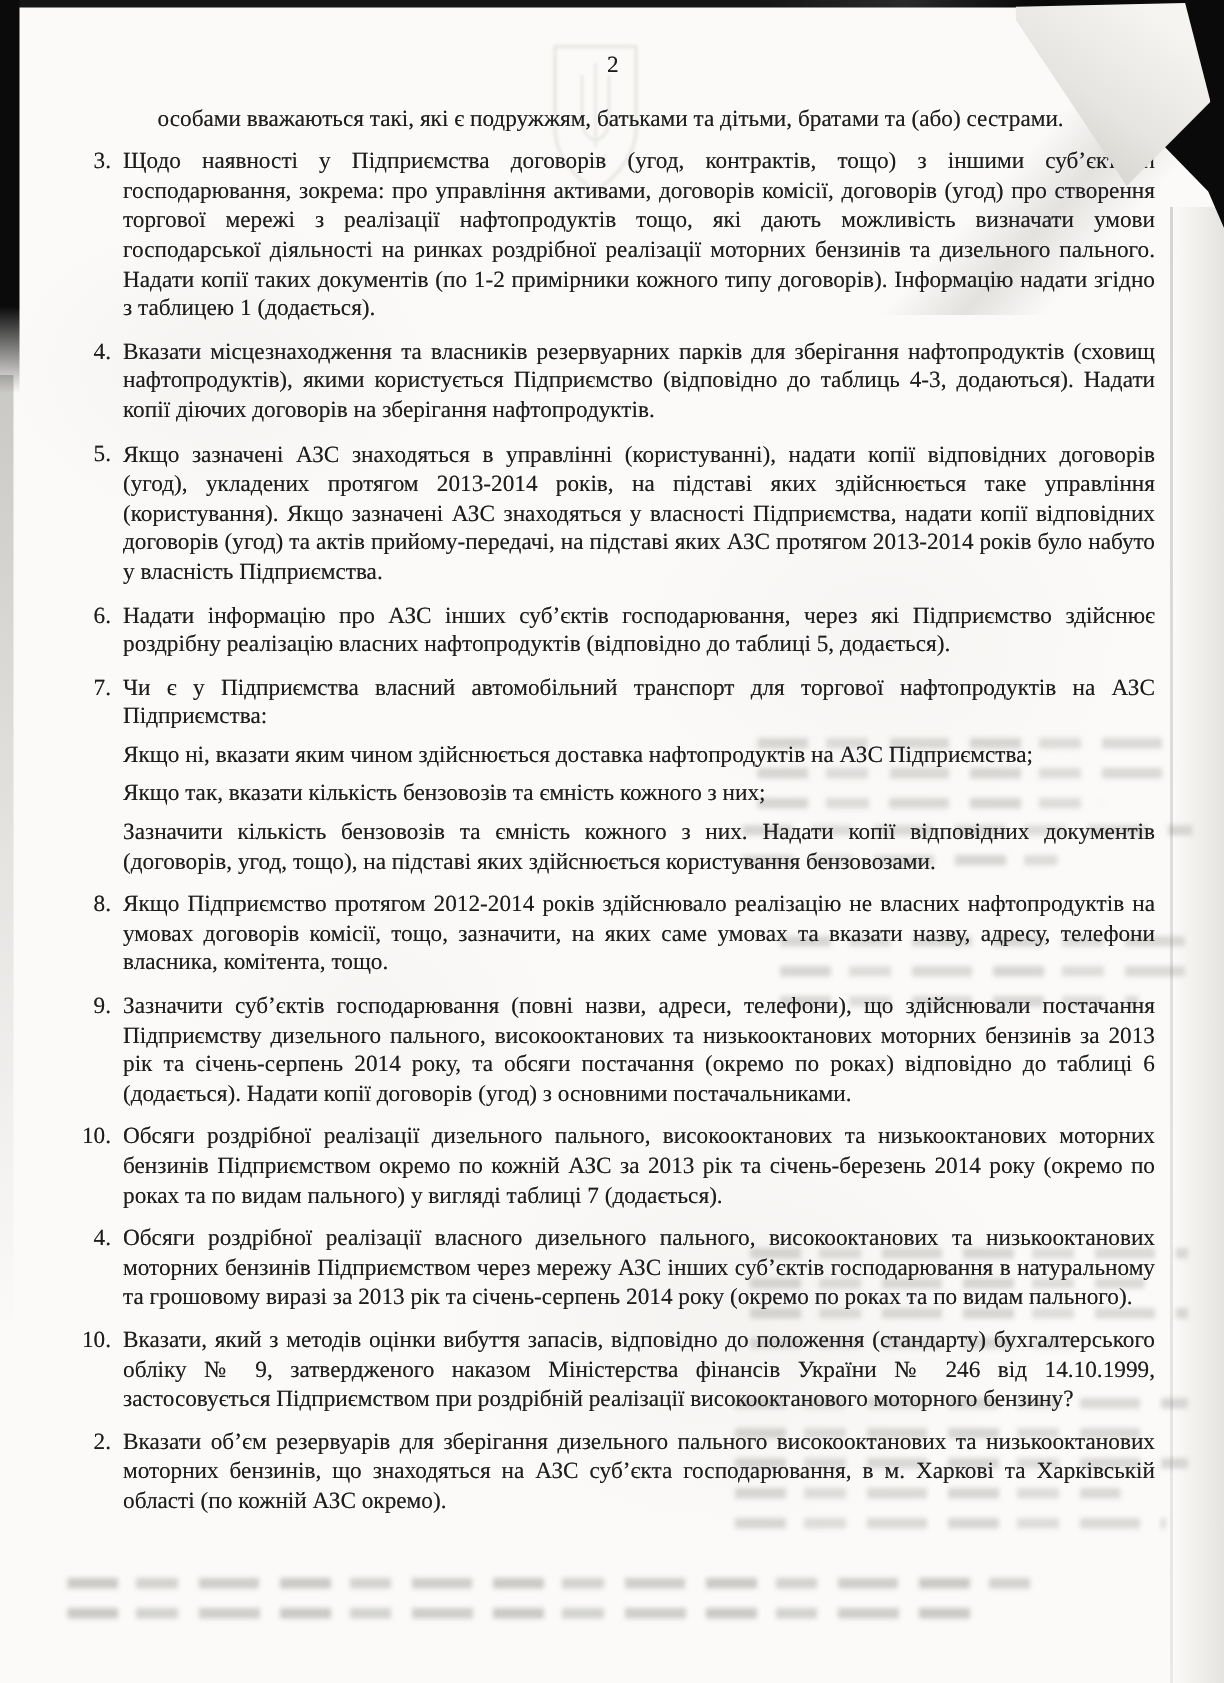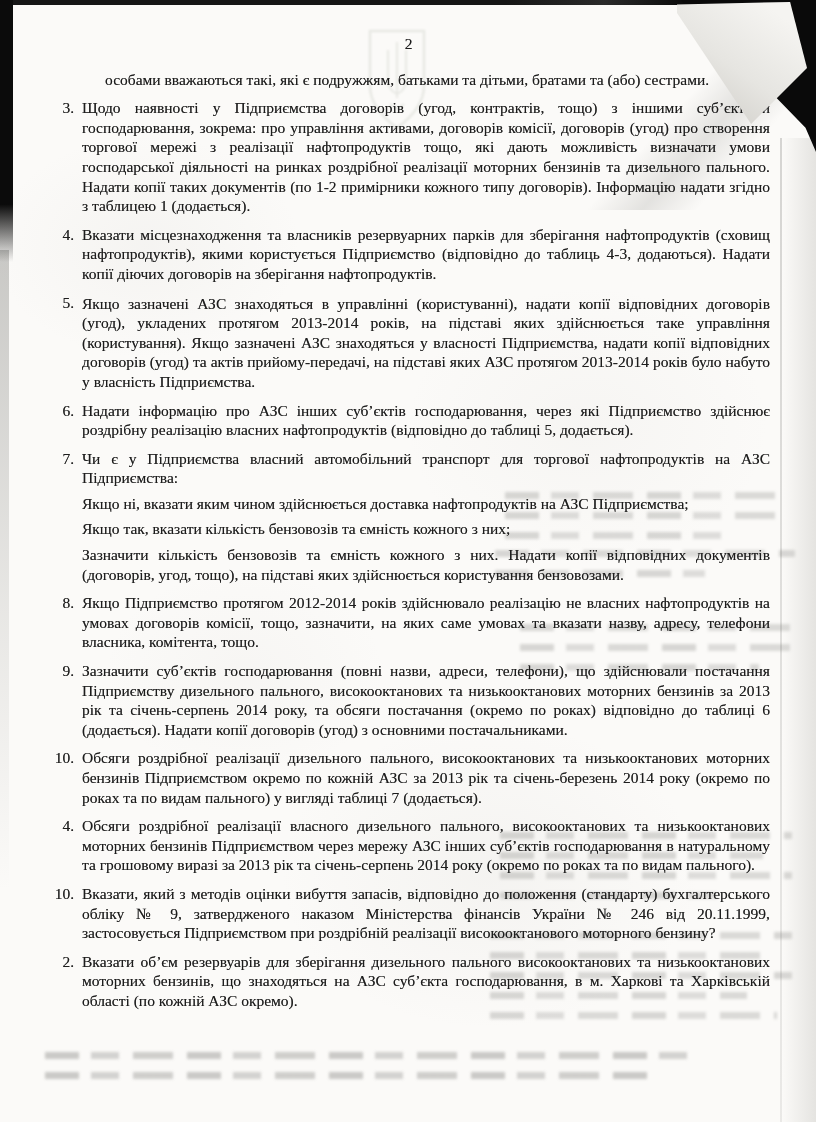--- a/index.html
+++ b/index.html
@@ -181,21 +181,21 @@
     <div class="item">
       <span class="num">4.</span>
       <div class="body">
           <p>Обсяги роздрібної реалізації власного дизельного пального, високооктанових та низькооктанових моторних бензинів Підприємством через мережу АЗС інших суб’єктів господарювання в натуральному та грошовому виразі за 2013 рік та січень-серпень 2014 року (окремо по роках та по видам пального).</p>
         </div>
     </div>
 
     <div class="item">
       <span class="num">10.</span>
       <div class="body">
-          <p>Вказати, який з методів оцінки вибуття запасів, відповідно до положення (стандарту) бухгалтерського обліку № 9, затвердженого наказом Міністерства фінансів України № 246 від 20.11.1999, застосовується Підприємством при роздрібній реалізації високооктанового моторного бензину?</p>
+          <p>Вказати, який з методів оцінки вибуття запасів, відповідно до положення (стандарту) бухгалтерського обліку № 9, затвердженого наказом Міністерства фінансів України № 246 від 14.10.1999, застосовується Підприємством при роздрібній реалізації високооктанового моторного бензину?</p>
         </div>
     </div>
 
     <div class="item">
       <span class="num">2.</span>
       <div class="body">
           <p>Вказати об’єм резервуарів для зберігання дизельного пального високооктанових та низькооктанових моторних бензинів, що знаходяться на АЗС суб’єкта господарювання, в м. Харкові та Харківській області (по кожній АЗС окремо).</p>
         </div>
     </div>
 

